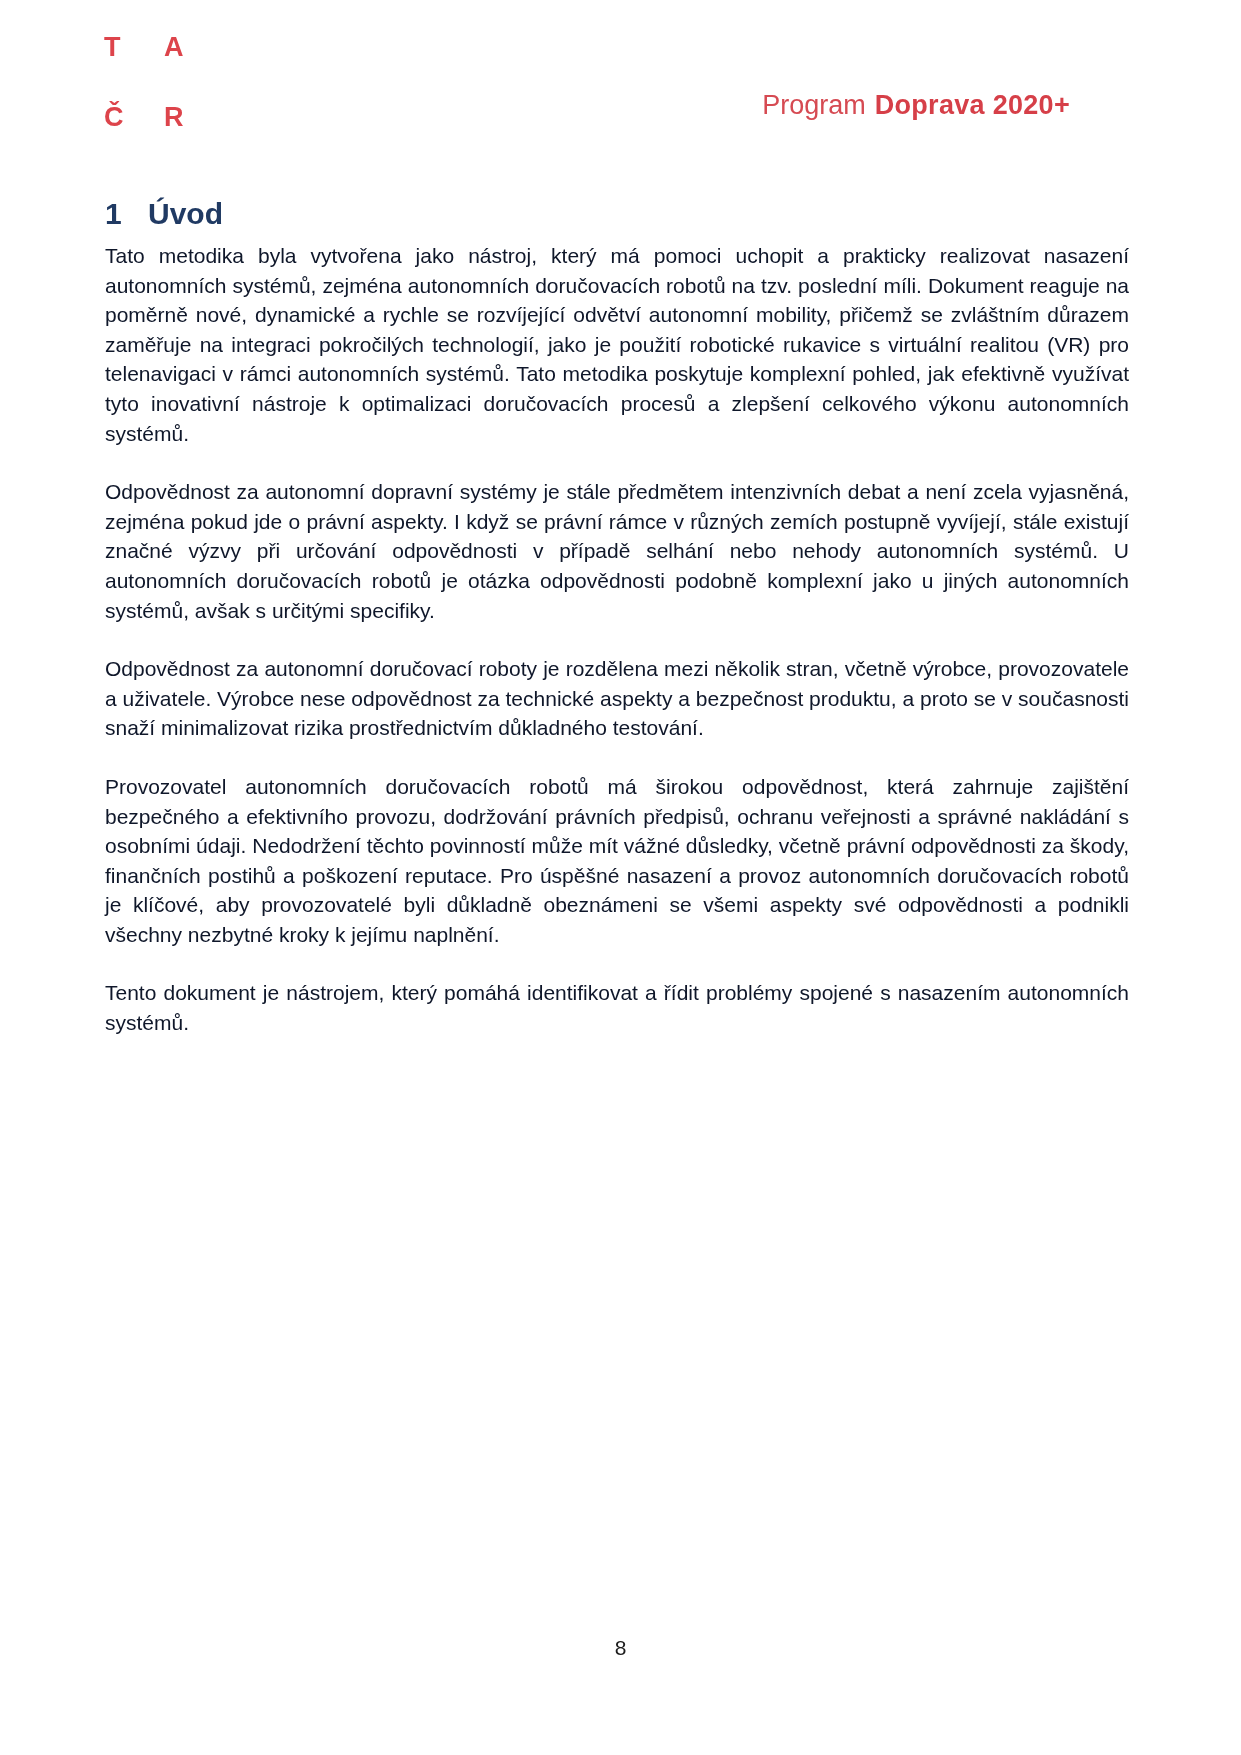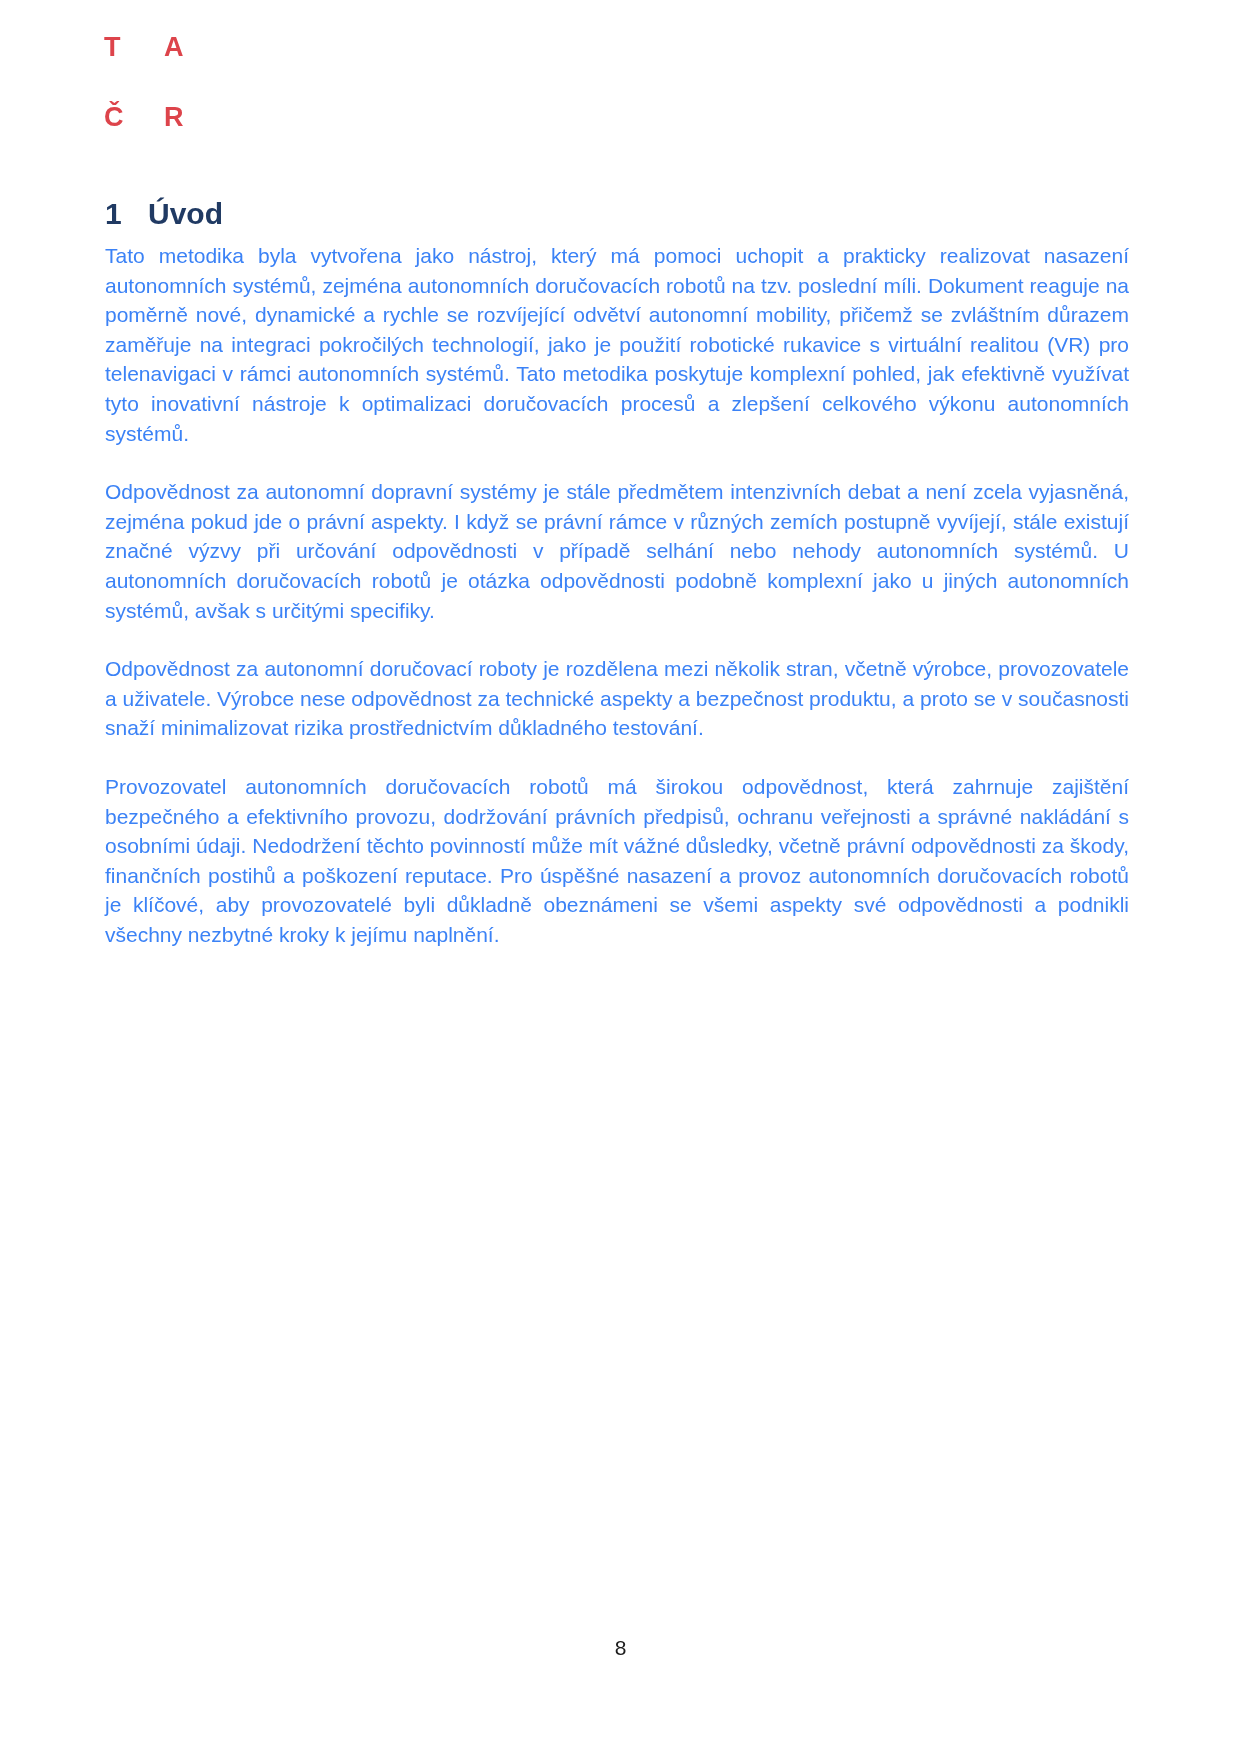--- a/index.html
+++ b/index.html
@@ -56,21 +56,21 @@
     font-size: 30px;
     font-weight: 700;
     line-height: 36px;
     margin-bottom: 9px;
   }
   h1 .sec-num {
     display: inline-block;
     min-width: 43px;
   }
   p.body-paragraph {
-    color: #3b82f6;
+    color: #0f172a;
     font-size: 21px;
     line-height: 29.6px;
     text-align: justify;
     margin-bottom: 29px;
   }
 
   
   .page-number {
     position: absolute;
     top: 1636px;
@@ -86,27 +86,31 @@
 
 <div class="page">
 
   <div class="logo">
     <span>T</span>
     <span>A</span>
     <span>Č</span>
     <span>R</span>
   </div>
 
+  <div class="program-header">
+    <span class="program-label">Program</span><span class="program-name">Doprava 2020+</span>
+  </div>
 
   <main>
     <h1>
       <span class="sec-num">1</span><span>Úvod</span>
     </h1>
 
     <p class="body-paragraph">Tato metodika byla vytvořena jako nástroj, který má pomoci uchopit a prakticky realizovat nasazení autonomních systémů, zejména autonomních doručovacích robotů na tzv. poslední míli. Dokument reaguje na poměrně nové, dynamické a rychle se rozvíjející odvětví autonomní mobility, přičemž se zvláštním důrazem zaměřuje na integraci pokročilých technologií, jako je použití robotické rukavice s virtuální realitou (VR) pro telenavigaci v rámci autonomních systémů. Tato metodika poskytuje komplexní pohled, jak efektivně využívat tyto inovativní nástroje k optimalizaci doručovacích procesů a zlepšení celkového výkonu autonomních systémů.</p>
     <p class="body-paragraph">Odpovědnost za autonomní dopravní systémy je stále předmětem intenzivních debat a není zcela vyjasněná, zejména pokud jde o právní aspekty. I když se právní rámce v různých zemích postupně vyvíjejí, stále existují značné výzvy při určování odpovědnosti v případě selhání nebo nehody autonomních systémů. U autonomních doručovacích robotů je otázka odpovědnosti podobně komplexní jako u jiných autonomních systémů, avšak s určitými specifiky.</p>
     <p class="body-paragraph">Odpovědnost za autonomní doručovací roboty je rozdělena mezi několik stran, včetně výrobce, provozovatele a uživatele. Výrobce nese odpovědnost za technické aspekty a bezpečnost produktu, a proto se v současnosti snaží minimalizovat rizika prostřednictvím důkladného testování.</p>
     <p class="body-paragraph">Provozovatel autonomních doručovacích robotů má širokou odpovědnost, která zahrnuje zajištění bezpečného a efektivního provozu, dodržování právních předpisů, ochranu veřejnosti a správné nakládání s osobními údaji. Nedodržení těchto povinností může mít vážné důsledky, včetně právní odpovědnosti za škody, finančních postihů a poškození reputace. Pro úspěšné nasazení a provoz autonomních doručovacích robotů je klíčové, aby provozovatelé byli důkladně obeznámeni se všemi aspekty své odpovědnosti a podnikli všechny nezbytné kroky k jejímu naplnění.</p>
+    <p class="body-paragraph">Tento dokument je nástrojem, který pomáhá identifikovat a řídit problémy spojené s nasazením autonomních systémů.</p>
   </main>
 
   <div class="page-number">8</div>
 
 </div>
 
 </body></html>

